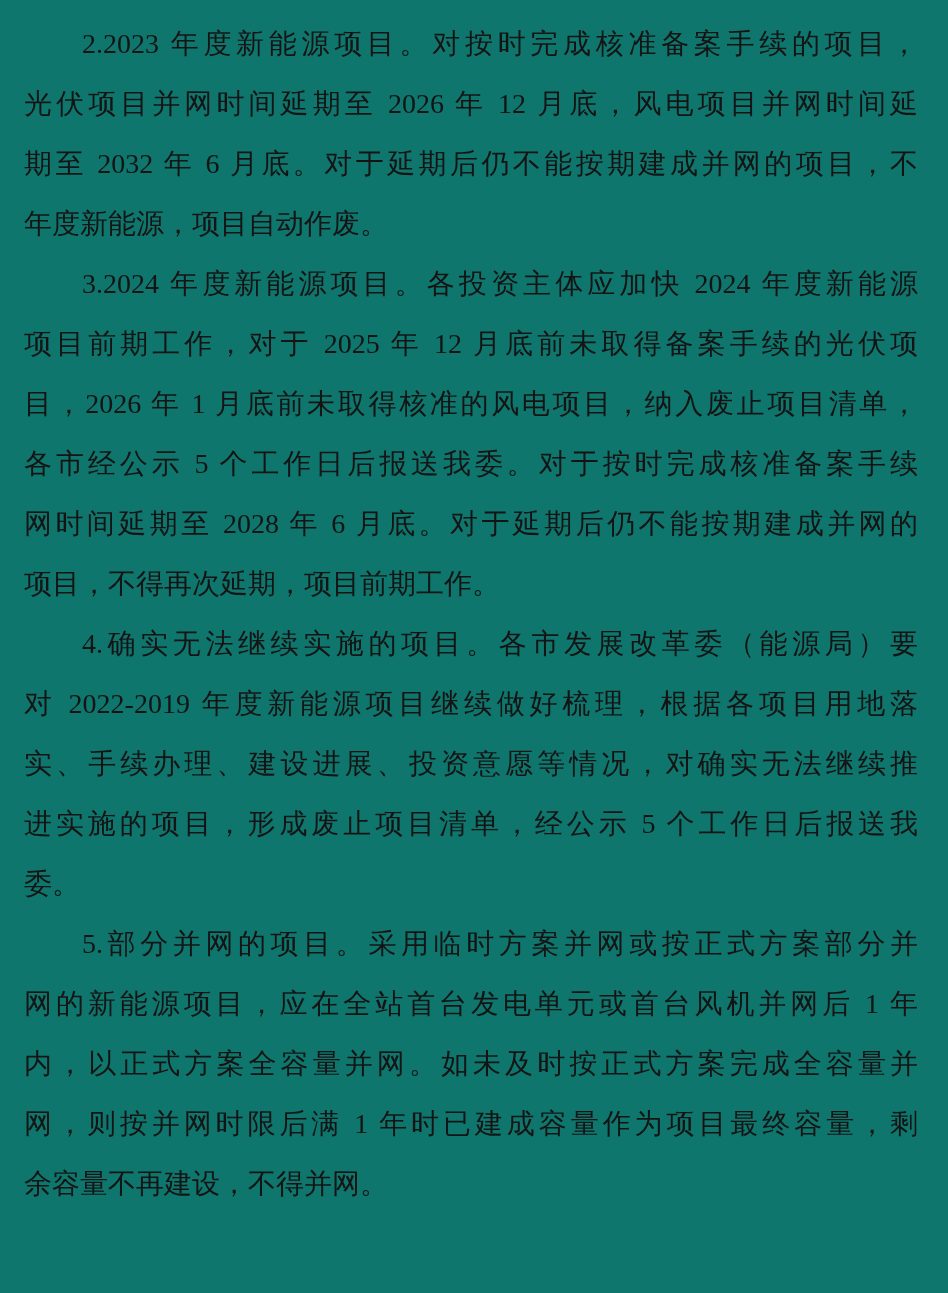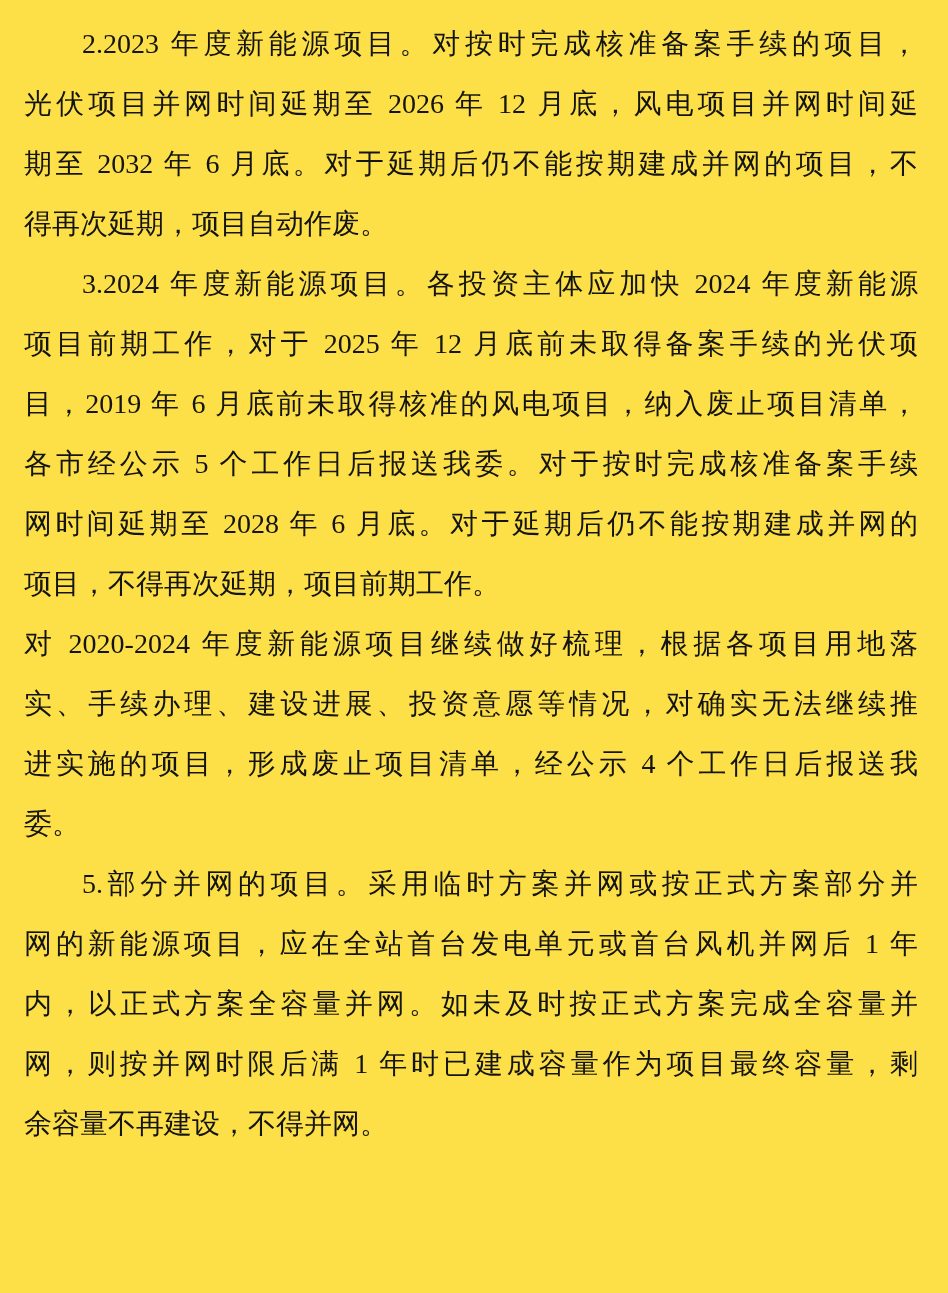--- a/index.html
+++ b/index.html
@@ -5,21 +5,21 @@
   html, body {
     margin: 0;
     padding: 0;
     background: #ffffff;
   }
   .page {
     position: relative;
     box-sizing: border-box;
     width: 948px;
     height: 1293px;
-    background: #fde047;
+    background: #0f766e;
     padding: 14px 30px 0 24px;
     font-family: "Liberation Serif", "DejaVu Serif", serif;
     font-size: 28px;
     color: #141414;
     overflow: hidden;
   }
   .para {
     margin: 0;
     padding: 0;
   }
@@ -42,36 +42,37 @@
 </style>
 </head>
 <body>
 
 <div class="page">
 
   <div class="para">
     <div class="line first">2.2023 年度新能源项目。对按时完成核准备案手续的项目，</div>
     <div class="line">光伏项目并网时间延期至 2026 年 12 月底，风电项目并网时间延</div>
     <div class="line">期至 2032 年 6 月底。对于延期后仍不能按期建成并网的项目，不</div>
-    <div class="line last">得再次延期，项目自动作废。</div>
+    <div class="line last">年度新能源，项目自动作废。</div>
   </div>
 
   <div class="para">
     <div class="line first">3.2024 年度新能源项目。各投资主体应加快 2024 年度新能源</div>
     <div class="line">项目前期工作，对于 2025 年 12 月底前未取得备案手续的光伏项</div>
-    <div class="line">目，2019 年 6 月底前未取得核准的风电项目，纳入废止项目清单，</div>
+    <div class="line">目，2026 年 1 月底前未取得核准的风电项目，纳入废止项目清单，</div>
     <div class="line">各市经公示 5 个工作日后报送我委。对于按时完成核准备案手续</div>
     <div class="line">网时间延期至 2028 年 6 月底。对于延期后仍不能按期建成并网的</div>
     <div class="line last">项目，不得再次延期，项目前期工作。</div>
   </div>
 
   <div class="para">
-    <div class="line">对 2020-2024 年度新能源项目继续做好梳理，根据各项目用地落</div>
+    <div class="line first">4.确实无法继续实施的项目。各市发展改革委（能源局）要</div>
+    <div class="line">对 2022-2019 年度新能源项目继续做好梳理，根据各项目用地落</div>
     <div class="line">实、手续办理、建设进展、投资意愿等情况，对确实无法继续推</div>
-    <div class="line">进实施的项目，形成废止项目清单，经公示 4 个工作日后报送我</div>
+    <div class="line">进实施的项目，形成废止项目清单，经公示 5 个工作日后报送我</div>
     <div class="line last">委。</div>
   </div>
 
   <div class="para">
     <div class="line first">5.部分并网的项目。采用临时方案并网或按正式方案部分并</div>
     <div class="line">网的新能源项目，应在全站首台发电单元或首台风机并网后 1 年</div>
     <div class="line">内，以正式方案全容量并网。如未及时按正式方案完成全容量并</div>
     <div class="line">网，则按并网时限后满 1 年时已建成容量作为项目最终容量，剩</div>
     <div class="line last">余容量不再建设，不得并网。</div>
   </div>

